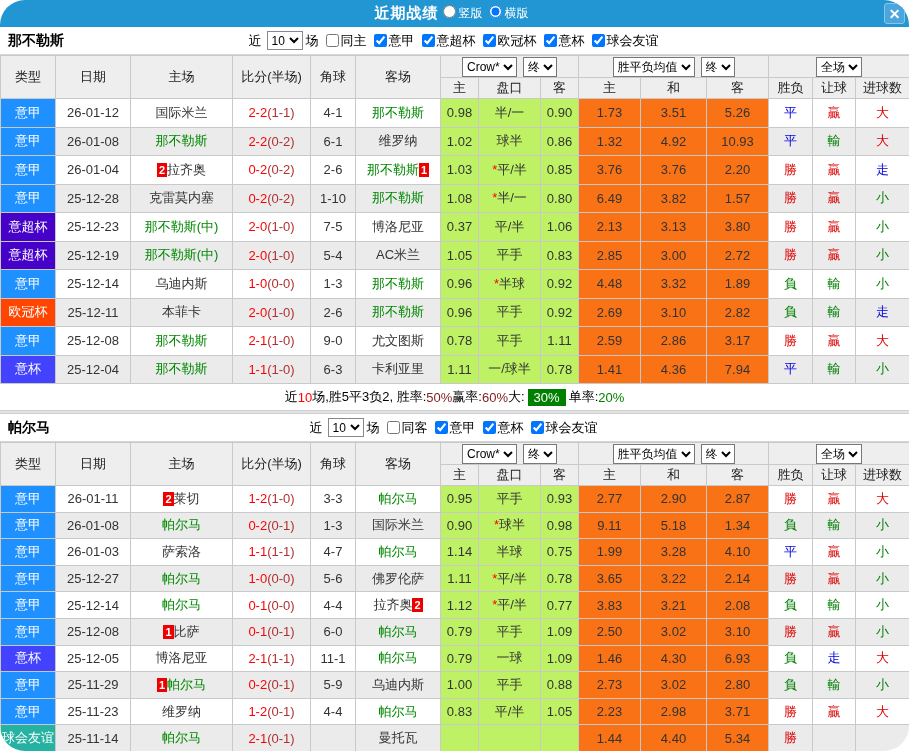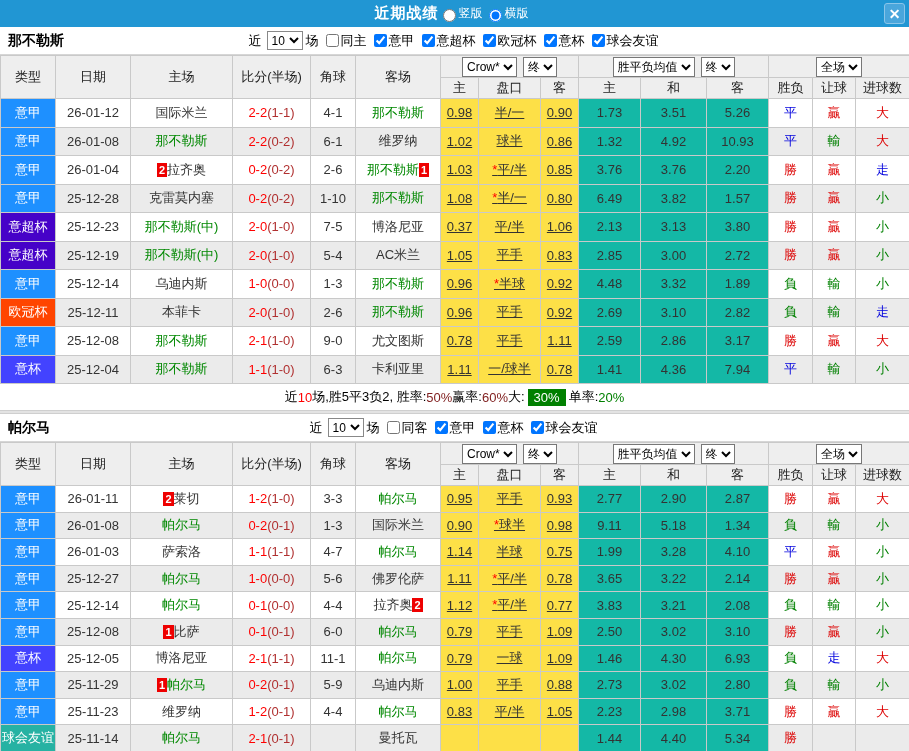--- a/index.html
+++ b/index.html
@@ -1,23 +1,23 @@
 <!DOCTYPE html>
 <html><head>
 <meta charset="utf-8">
 <style>
   * { box-sizing: border-box; }
   body { margin:0; font-family:"Liberation Sans", sans-serif; background:#fff; }
-  .app { width:909px; height:751px; overflow:hidden; background:#fff; position:relative; }
+  .app { width:909px; height:751px; overflow:hidden; background:#fff; position:relative;border-radius:25px; }
 
   
   .titlebar { height:27px; background:#2196d3; display:flex; align-items:center; justify-content:center; position:relative; color:#fff; }
   .titlebar .title { font-weight:bold; font-size:15px; letter-spacing:1px; }
   .radio-group { display:flex; align-items:center; margin-left:4px; font-size:12px; }
-  .radio-group label { display:flex; align-items:flex-end; margin-right:6px; cursor:pointer; }
+  .radio-group label { display:flex; align-items:flex-start; margin-right:6px; cursor:pointer; }
   .radio-group input { margin:0 3px 0 0; }
   .close-btn { position:absolute; right:4px; top:3px; width:21px; height:21px; background:#4aa6dc; border:1px solid #8ac5e9; border-radius:3px; color:#fff; display:flex; align-items:center; justify-content:center; font-weight:bold; font-size:14px; cursor:pointer; line-height:1; }
 
   
   .team-row { height:28px; position:relative; display:flex; align-items:center; justify-content:center; background:#fff; border-bottom:1px solid #d6d6d6; font-size:13px; color:#000; }
   .team-name { position:absolute; left:8px; font-weight:bold; font-size:14px; }
   .filter-controls { display:flex; align-items:center; }
   .filter-controls > * { margin-right:2px; }
   .count-select { height:19px; font-size:12px; border:1px solid #888; background:#fff; margin:0 3px; }
   .cb-label { display:flex; align-items:center; margin-left:5px; cursor:pointer; }
@@ -29,22 +29,22 @@
   table.results thead th { background:#eeeeee; font-weight:normal; color:#222; }
   table.results thead tr.h1 th { height:22px; }
   table.results thead tr.h2 th { height:21px; }
   .hdr-select { height:20px; font-size:12px; border:1px solid #777; background:#fff; margin:0 3px; }
   .t0 tbody tr { height:28.5px; }
   .t1 tbody tr { height:26.6px; }
   tbody td { color:#333; }
 
   .alt0 { background:#ffffff; }
   .alt1 { background:#ebebeb; }
-  .cream { background:#fde047;text-decoration:underline; }
-  .bluecol { background:#14b8a6; }
+  .cream { background:#bef264; }
+  .bluecol { background:#f97316; }
   .type-cell { color:#fff; }
 
   .team-green { color:#008800; }
   .score-full { color:#ff0000; }
   .score-half { color:#b03030; }
   .c-r { color:#dd0000; }
   .c-g { color:#008000; }
   .c-b { color:#0000dd; }
   .badge { background:#ee0000; color:#fff; padding:0 2px; font-size:11px; font-weight:bold; display:inline-block; line-height:14px; }
   .star { color:#ff0000; }

